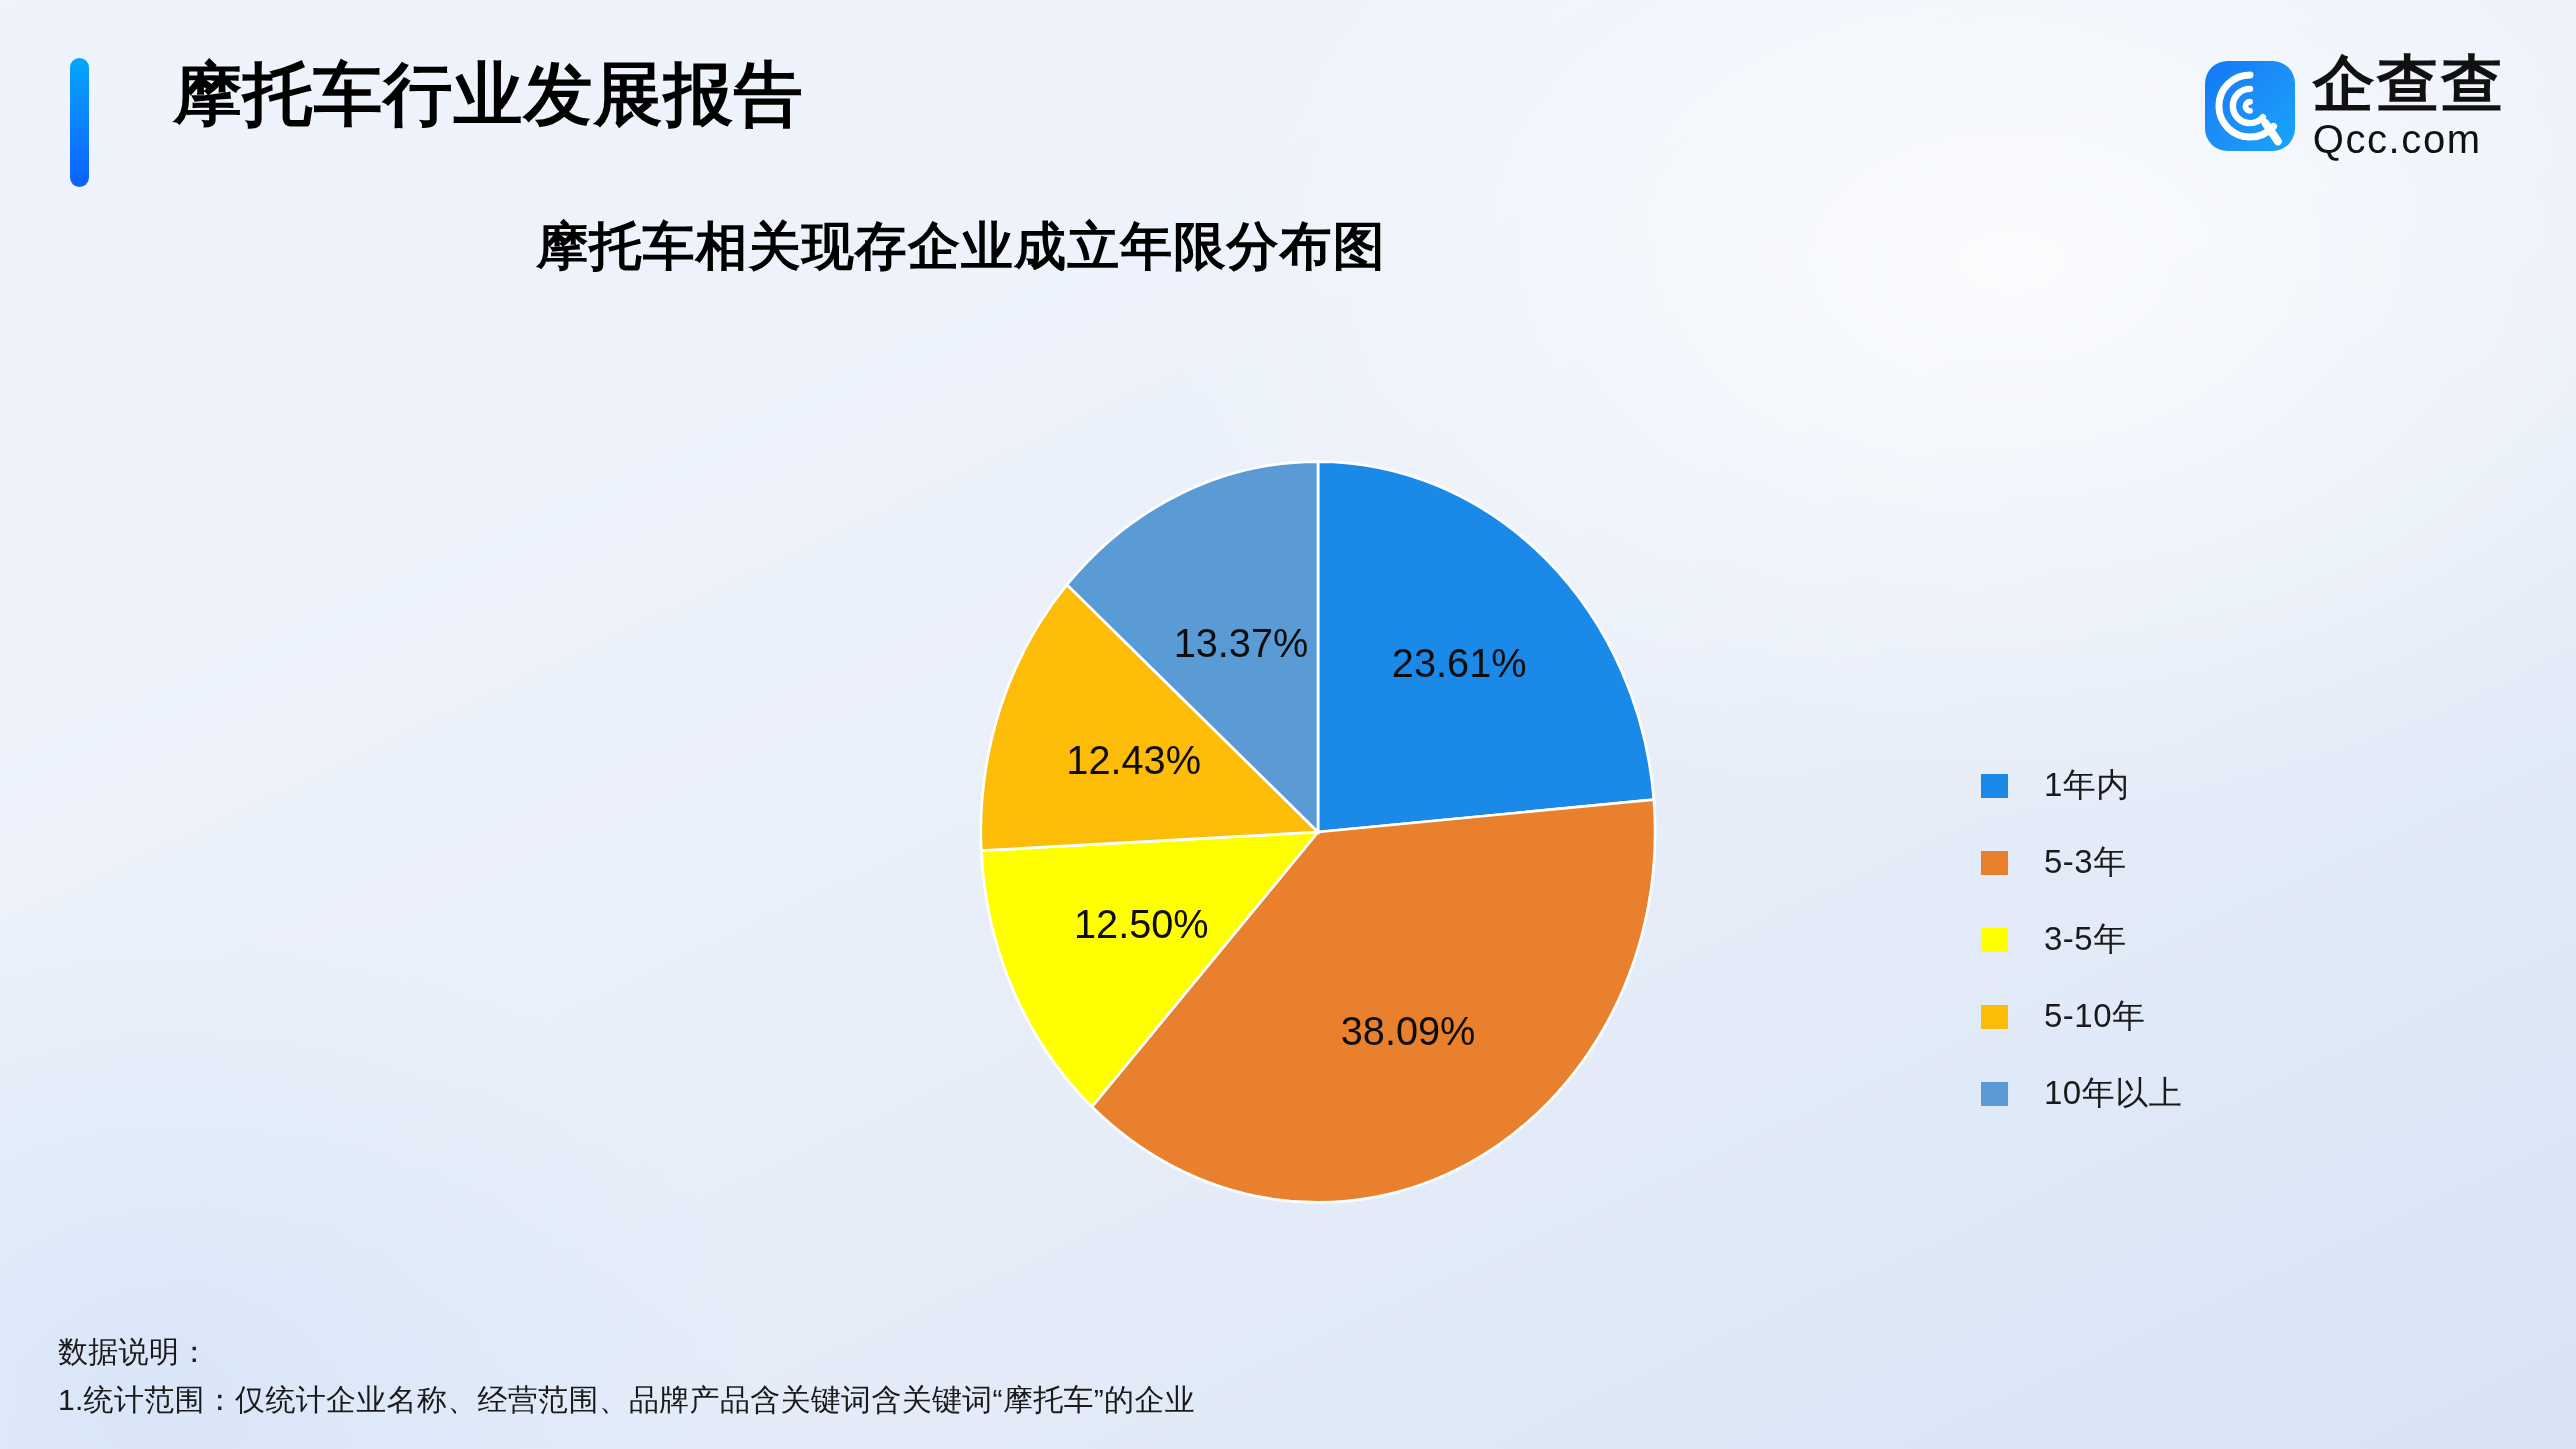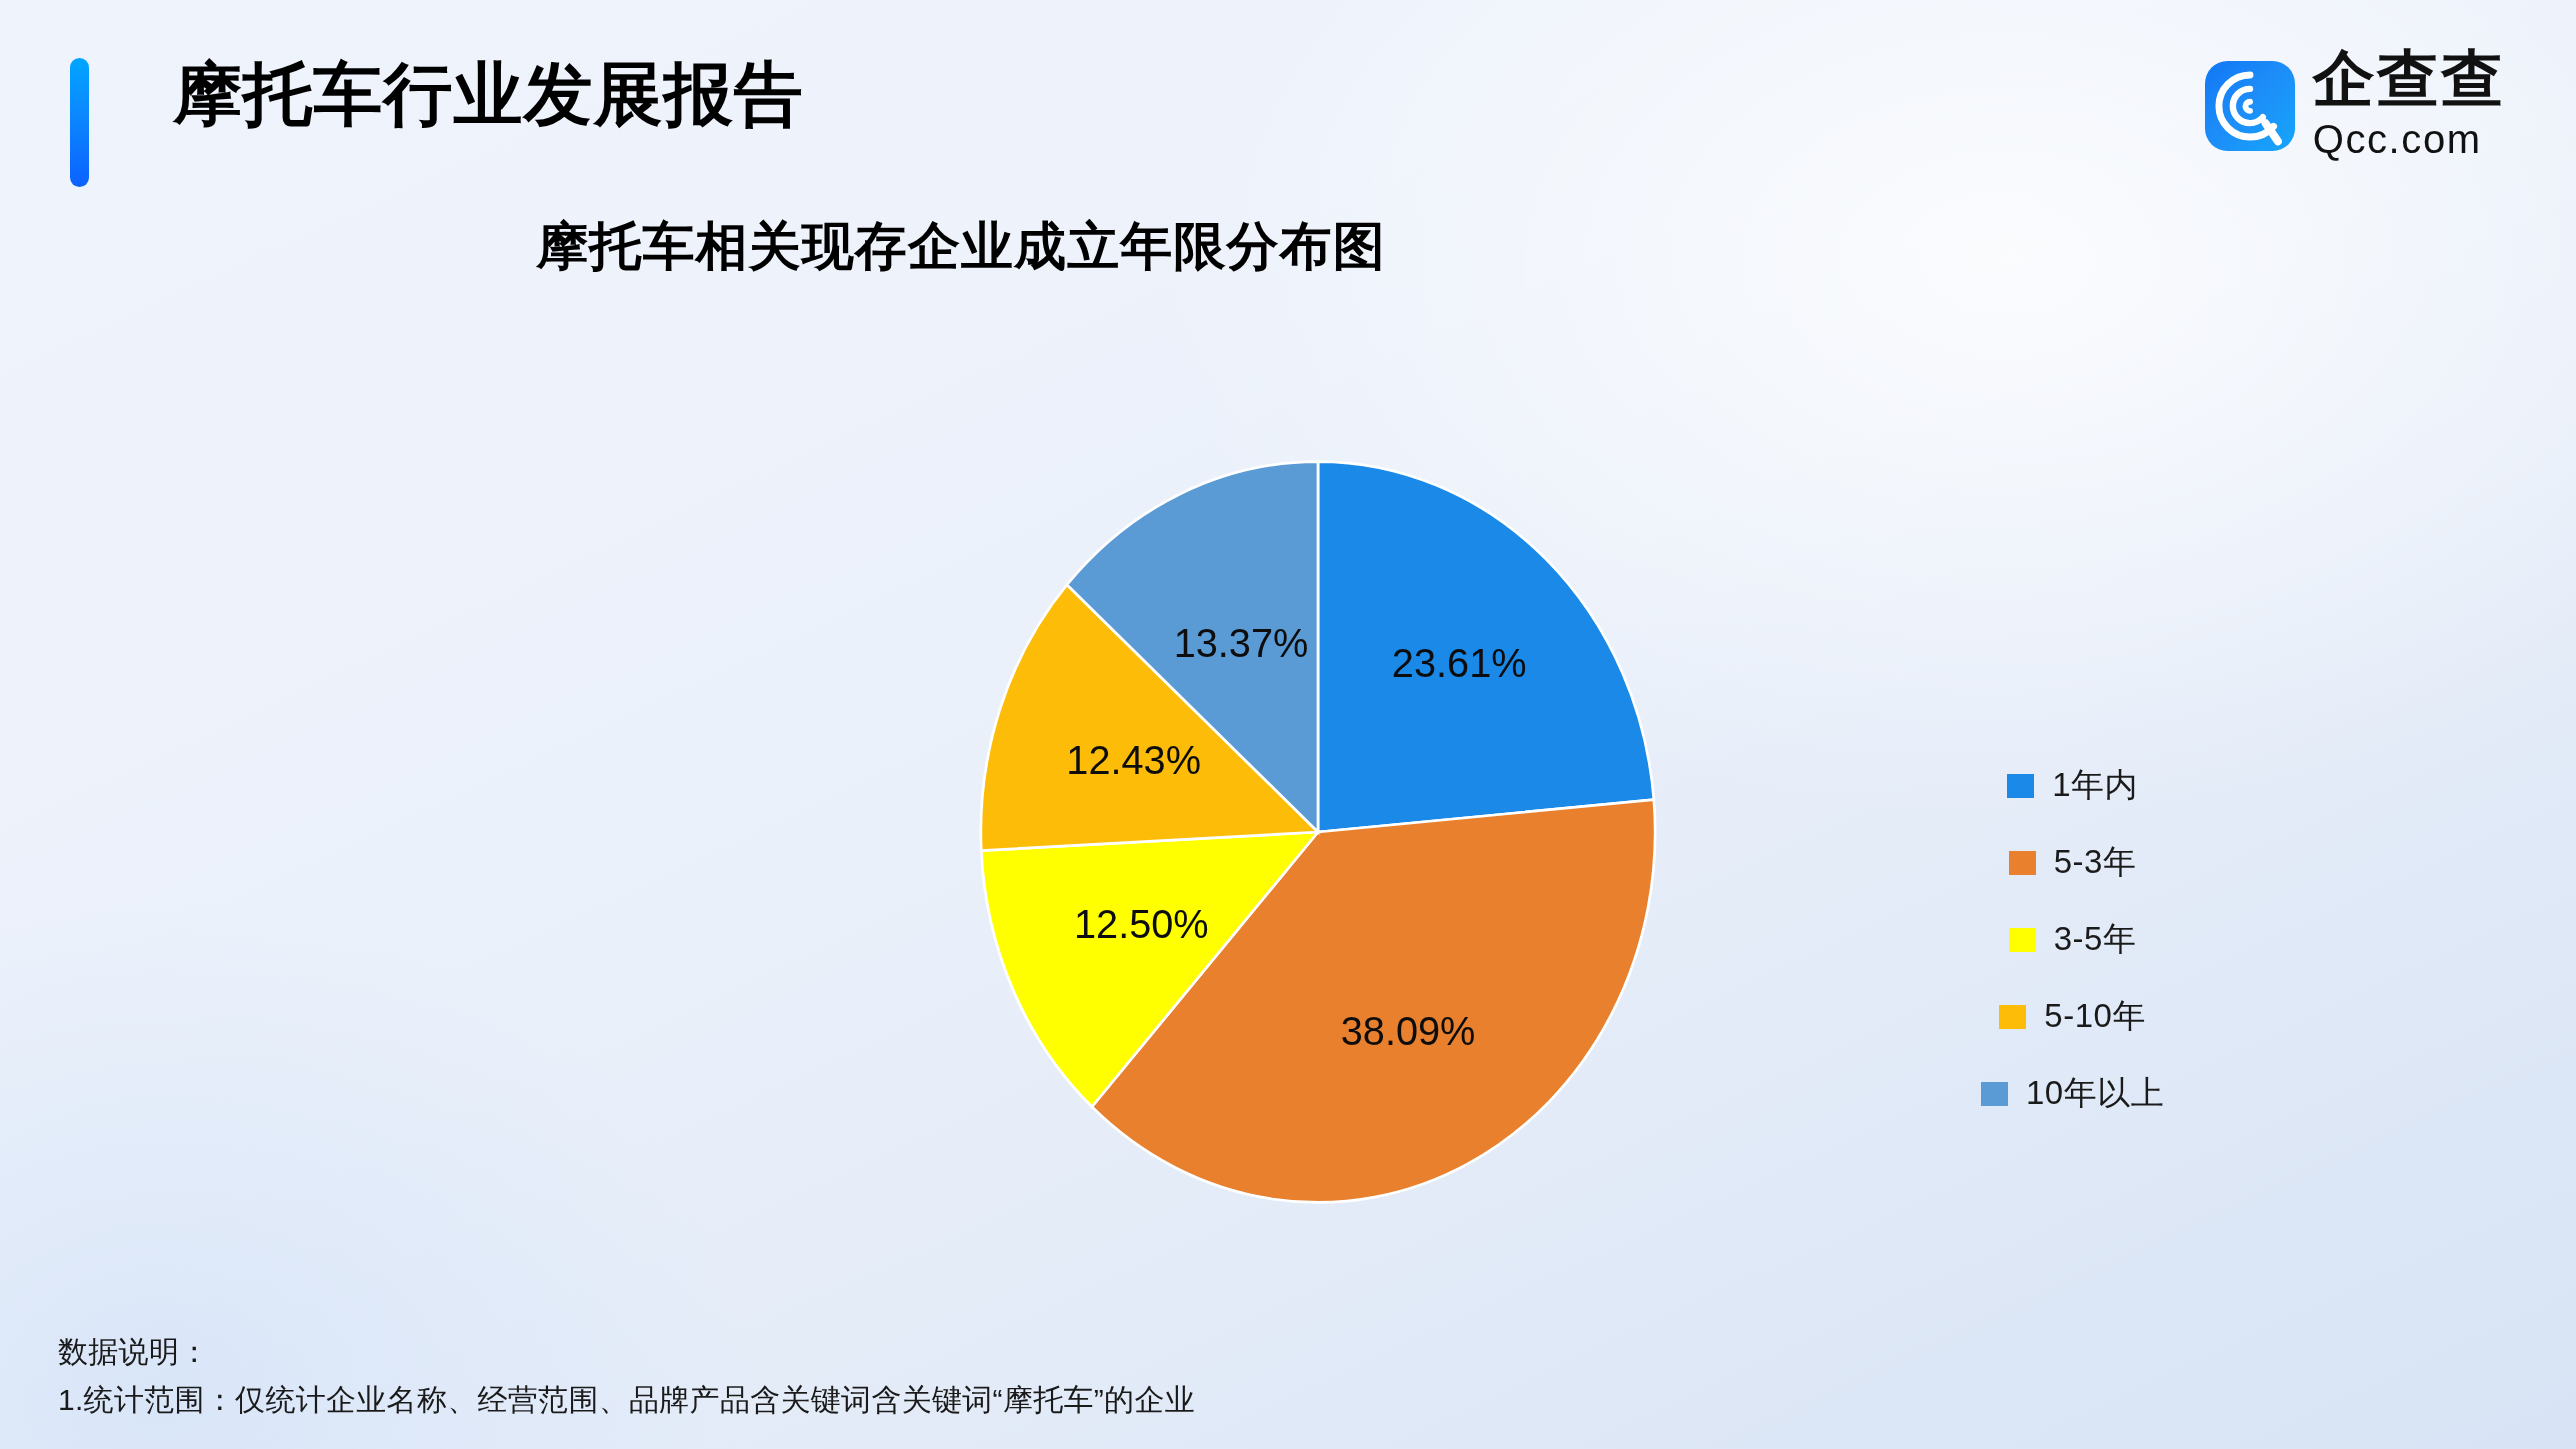--- a/index.html
+++ b/index.html
@@ -89,21 +89,20 @@
     justify-content: center;
     line-height: 1;
   }
 
   .logo-cn {
     font-size: 62px;
     font-weight: bold;
     color: #111111;
     letter-spacing: 2.1px;
     white-space: nowrap;
-    font-family: Liberation Mono, monospace;
   }
 
   .logo-en {
     font-size: 40px;
     font-weight: normal;
     color: #111111;
     letter-spacing: 1.6px;
     margin-top: 4.3px;
     white-space: nowrap;
   }
@@ -144,23 +143,22 @@
     left: 1981px;
     top: 769px;
     display: flex;
     flex-direction: column;
     gap: 44px;
   }
 
   .legend-item {
     display: flex;
     align-items: center;
-    gap: 18px;
+    gap: 36px;
     height: 33px;
-    justify-content: center;
   }
 
   .legend-swatch {
     width: 27px;
     height: 24px;
     flex: none;
   }
 
   .legend-label {
     font-size: 33px;

